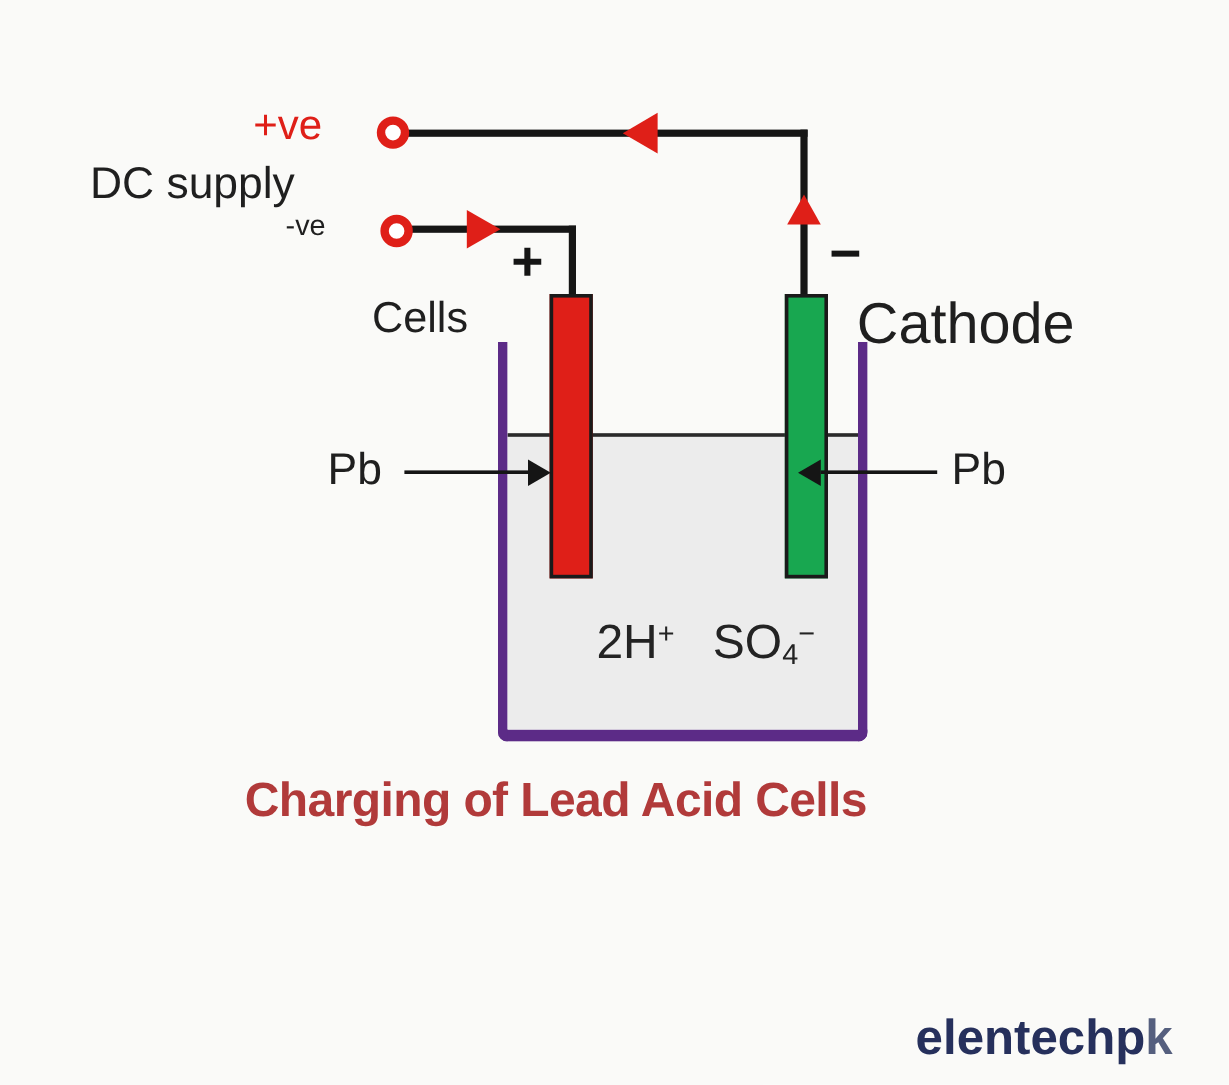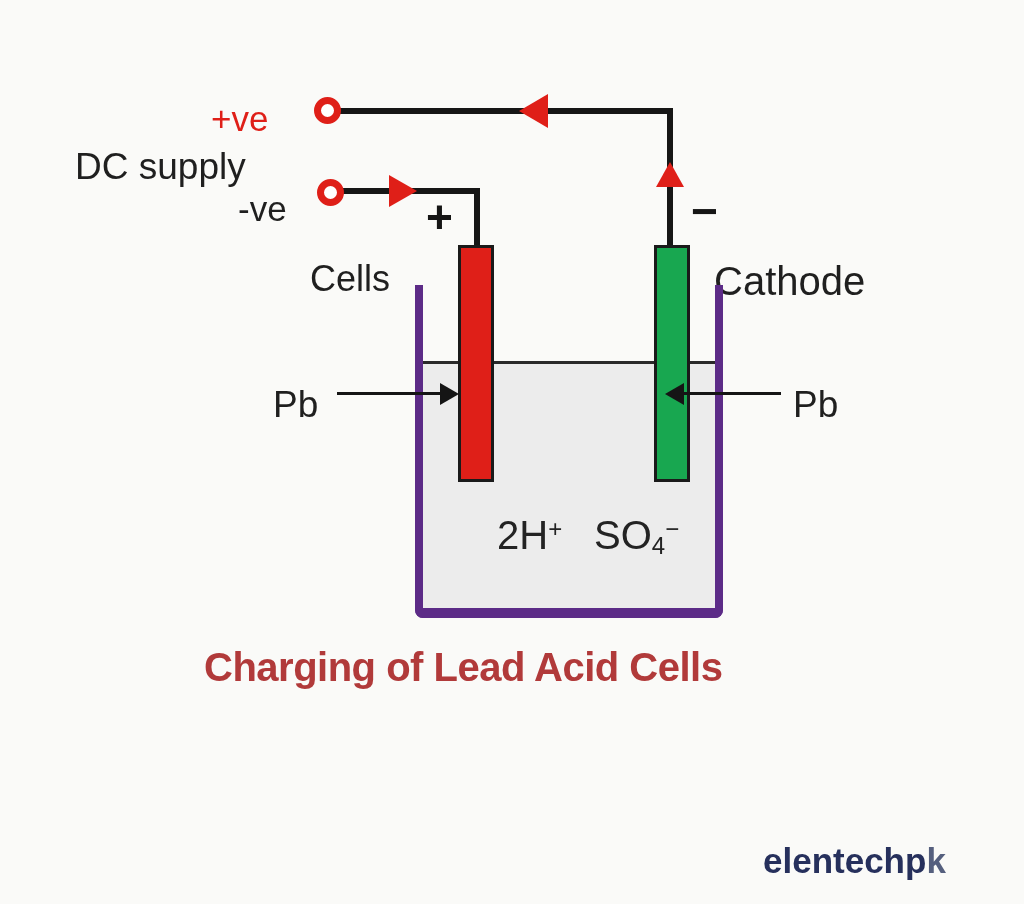--- a/index.html
+++ b/index.html
@@ -26,21 +26,20 @@
     background:var(--background);
     overflow:hidden;
     color:var(--text);
   }
   .label{
     position:absolute;
     font-size:35px;
     color:var(--text);
     white-space:nowrap;
     line-height:1.1;
-    margin-top:14px;
   }
   .red-text{color:var(--red);}
   
   .terminal{
     position:absolute;
     width:27px;height:27px;
     border:7px solid var(--red);
     border-radius:50%;
     background:#fff;
     z-index:4;
@@ -128,53 +127,53 @@
     left:204px;top:645px;
     font-size:40px;
     font-weight:700;
     letter-spacing:-0.5px;
     color:var(--title-red);
     white-space:nowrap;
   }
   .brand{
     position:absolute;
     left:763px;top:841px;
-    font-size:35px;
+    font-size:41px;
     font-weight:700;
     white-space:nowrap;
   }
   .brand .main{color:var(--brand-navy);}
   .brand .tail{color:var(--brand-k);}
 </style>
 </head>
 <body>
 
 <div class="canvas">
 
   <div class="label red-text" style="left:211px;top:86px;font-size:35px;">+ve</div>
   <div class="label" style="left:75px;top:133px;font-size:37px;text-align:right;">DC supply</div>
-  <div class="label" style="left:238px;top:176px;font-size:35px;">-ve</div>
+  <div class="label" style="left:238px;top:176px;font-size:24px;">-ve</div>
 
   <div class="terminal" style="left:314px;top:97px;"></div>
   <div class="terminal" style="left:317px;top:179px;"></div>
 
   <div class="wire" style="left:338px;top:108px;width:335px;height:6px;"></div>
   <div class="wire" style="left:667px;top:108px;width:6px;height:139px;"></div>
   <div class="wire" style="left:343px;top:188px;width:137px;height:6px;"></div>
   <div class="wire" style="left:474px;top:188px;width:6px;height:59px;"></div>
 
   <div class="tri tri-left" style="left:519px;top:94px;"></div>
   <div class="tri tri-up" style="left:656px;top:162px;"></div>
   <div class="tri tri-right" style="left:389px;top:175px;"></div>
 
   <div class="polarity" style="left:426px;top:190px;">+</div>
   <div class="polarity" style="left:691px;top:184px;">−</div>
 
   <div class="label" style="left:310px;top:245px;font-size:36px;">Cells</div>
-  <div class="label" style="left:714px;top:245px;font-size:40px;">Cathode</div>
+  <div class="label" style="left:714px;top:245px;font-size:48px;">Cathode</div>
 
   <div class="liquid"></div>
   <div class="beaker"></div>
 
   <div class="electrode anode" style="left:458px;top:245px;"></div>
   <div class="electrode cathode" style="left:654px;top:245px;"></div>
 
   <div class="label" style="left:273px;top:371px;font-size:37px;">Pb</div>
   <div class="pointer-line" style="left:337px;top:392px;width:104px;"></div>
   <div class="tri head-right" style="left:440px;top:383px;"></div>

